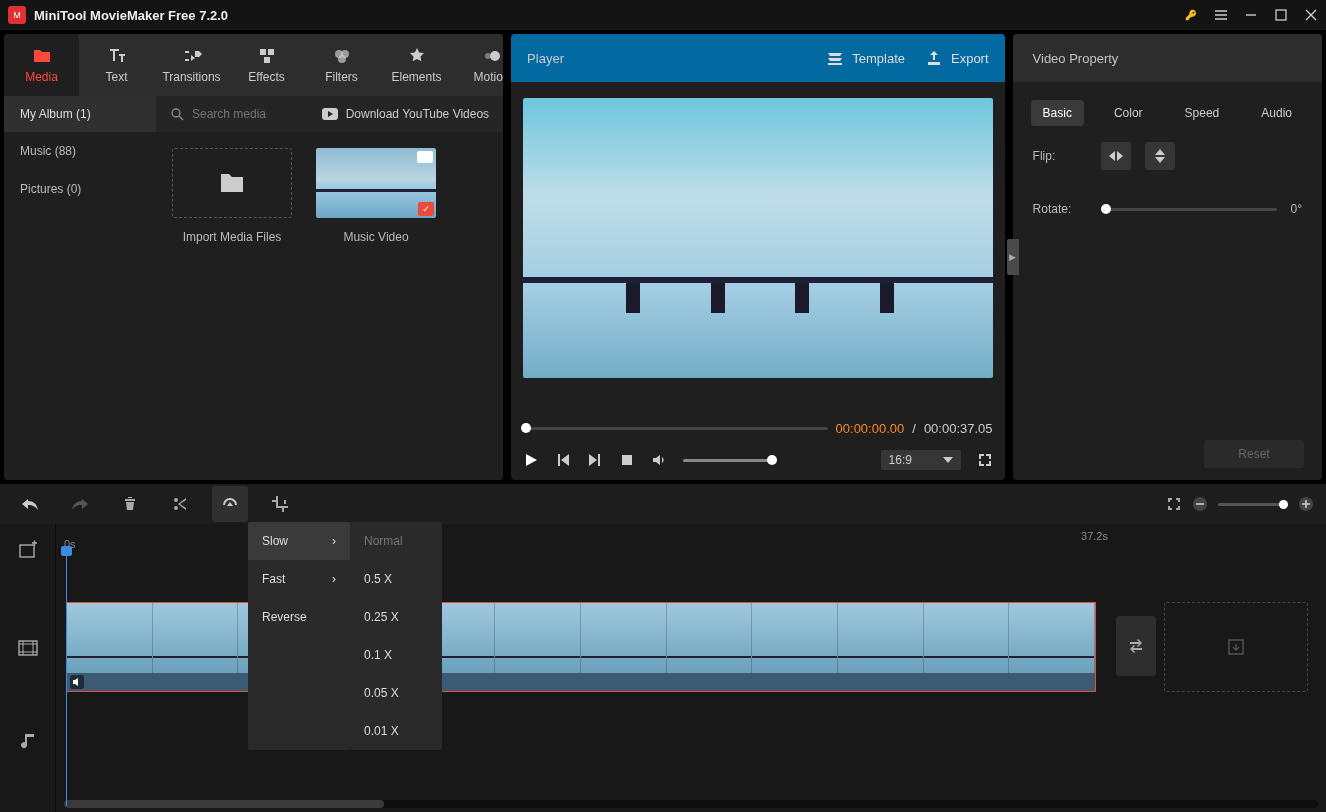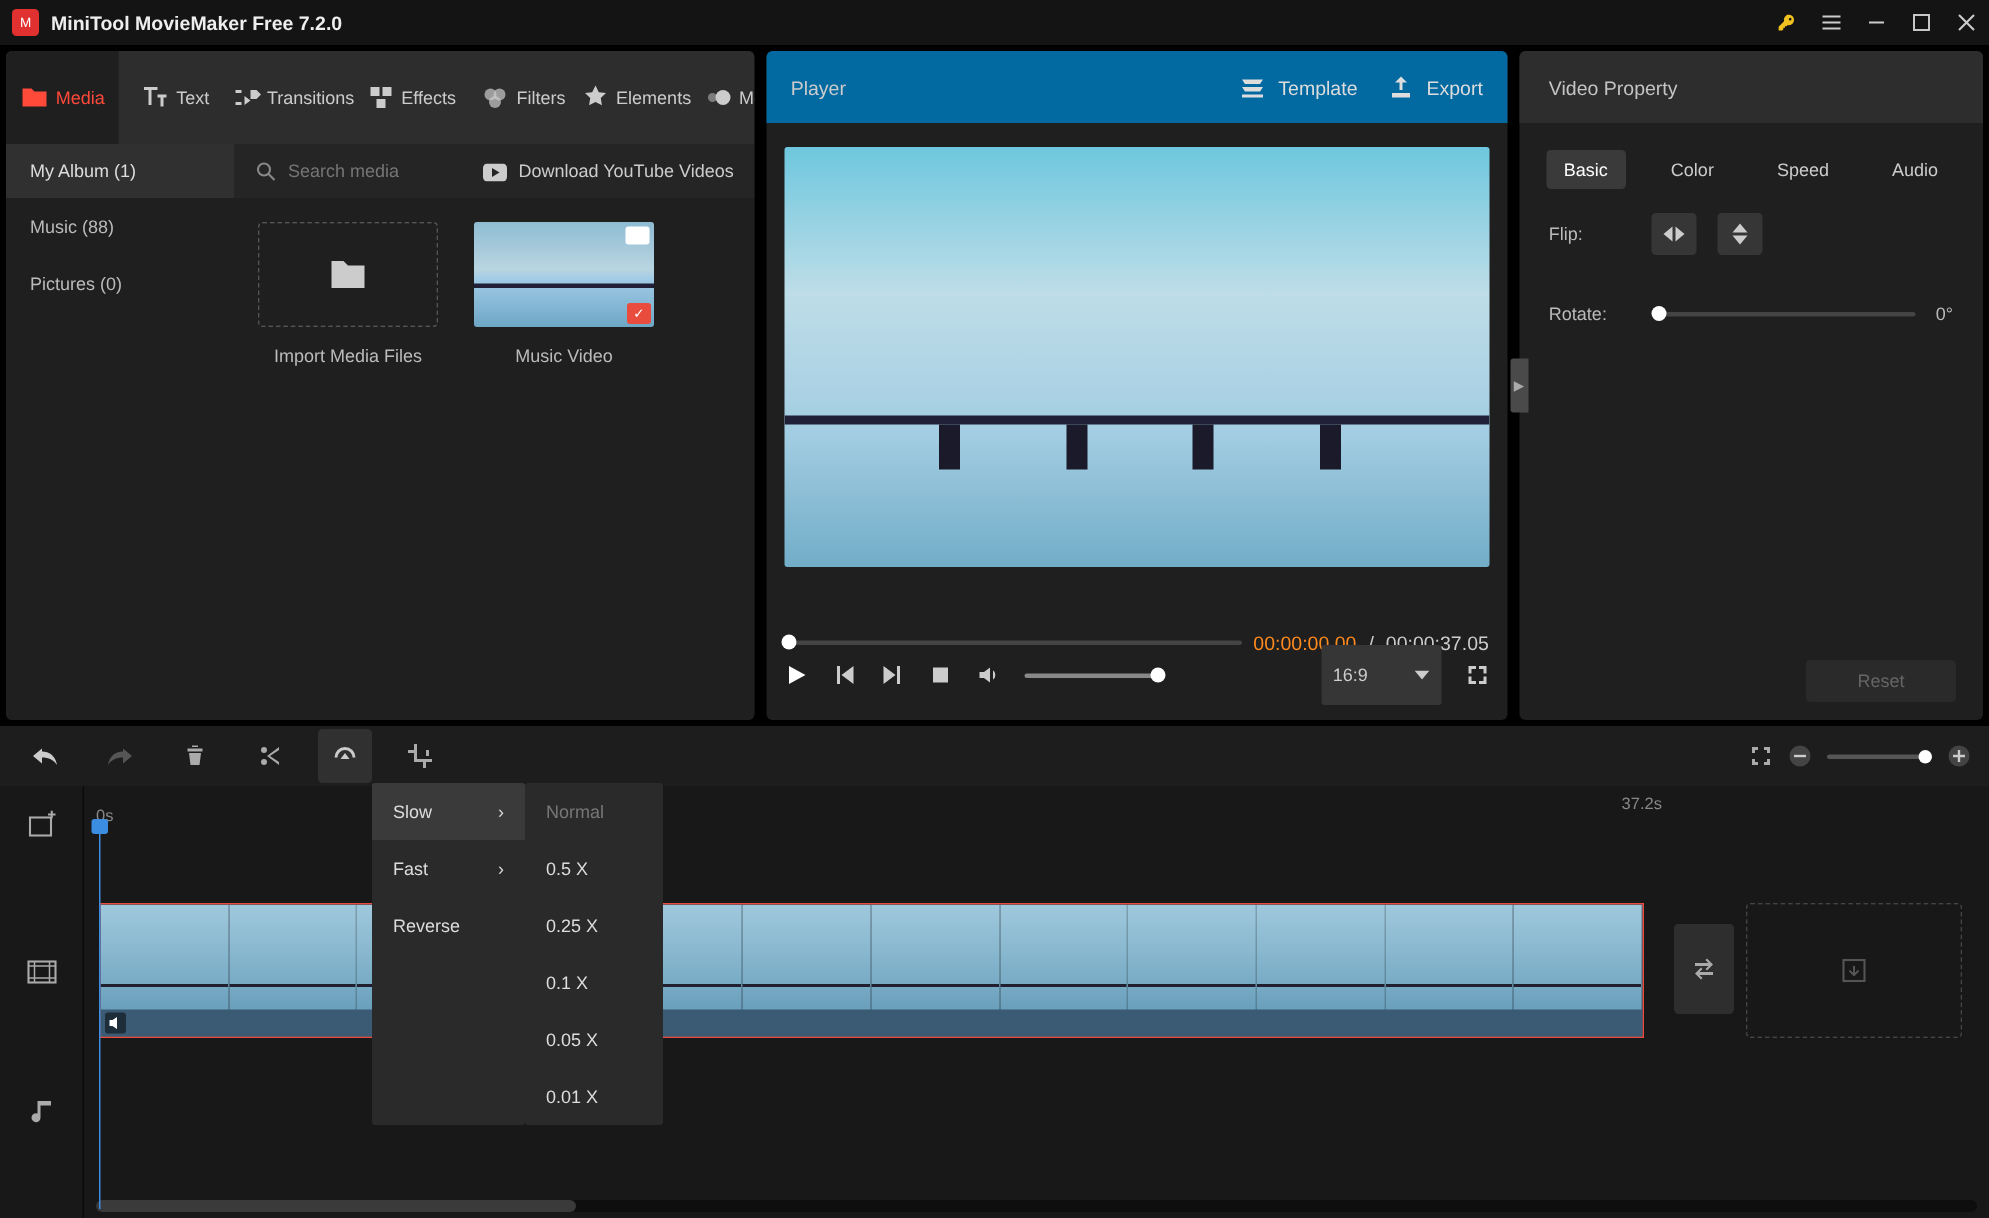--- a/index.html
+++ b/index.html
@@ -7,33 +7,33 @@
 .titlebar{height:30px;background:#141414;display:flex;align-items:center;padding:0 8px;justify-content:space-between}
 .titlebar-left{display:flex;align-items:center;gap:8px}
 .logo{width:18px;height:18px;background:#e03030;border-radius:3px;display:flex;align-items:center;justify-content:center;font-size:9px;color:#fff}
 .title{font-size:13px;font-weight:bold;color:#eee}
 .titlebar-right{display:flex;align-items:center;gap:16px}
 .tb-icon{width:14px;height:14px;display:flex;align-items:center;justify-content:center;cursor:pointer}
 .key-icon{color:#f0c020}
 .content{display:flex;height:450px;gap:8px;padding:4px 4px 0 4px}
 .left-panel{width:530px;background:#1f1f1f;border-radius:4px;display:flex;flex-direction:column;overflow:hidden}
 .tab-strip{height:62px;background:#2d2d2d;display:flex}
-.tab{flex:0 0 75px;display:flex;flex-direction:row;align-items:center;justify-content:center;gap:4px;cursor:pointer;color:#ccc}
+.tab{flex:0 0 75px;display:flex;flex-direction:column;align-items:center;justify-content:center;gap:4px;cursor:pointer;color:#ccc}
 .tab.active{background:#1f1f1f;color:#ff4a3a}
 .tab-icon{width:20px;height:20px}
 .tab-label{font-size:12px}
 .left-body{flex:1;display:flex}
 .sidebar{width:152px;background:#1f1f1f;padding-top:0}
 .sidebar-hdr{height:36px;display:flex;align-items:center;padding:0 16px;background:#303030;font-size:12px;color:#ddd}
 .sidebar-item{height:38px;display:flex;align-items:center;padding:0 16px;font-size:12px;color:#bbb;cursor:pointer}
 .media-area{flex:1;background:#1f1f1f}
 .media-top{height:36px;display:flex;align-items:center;justify-content:space-between;padding:0 14px;background:#252525}
 .search-wrap{display:flex;gap:8px;color:#777}
 .search-input{background:transparent;border:none;color:#999;font-size:12px;outline:none;width:120px}
-.dl-link{display:flex;align-items:flex-end;gap:8px;color:#ccc;font-size:12px;cursor:pointer}
+.dl-link{display:flex;align-items:center;gap:8px;color:#ccc;font-size:12px;cursor:pointer}
 .media-grid{padding:16px;display:flex;gap:24px}
 .media-item{display:flex;flex-direction:column;align-items:center;gap:12px;width:120px}
 .import-box{width:120px;height:70px;border:1px dashed #555;border-radius:3px;display:flex;align-items:center;justify-content:center;cursor:pointer}
 .thumb{width:120px;height:70px;border-radius:2px;position:relative;background:linear-gradient(#8fbcd3 0%,#b9d5e1 45%,#a0cbe6 55%,#6da6c5 100%);overflow:hidden;cursor:pointer}
 .bridge{position:absolute;left:0;right:0;height:3px;top:58%;background:#202038}
 .cam-badge{position:absolute;top:3px;right:3px;width:16px;height:12px;background:#fff;border-radius:2px}
 .check-badge{position:absolute;bottom:2px;right:2px;width:16px;height:14px;background:#e94b3c;border-radius:2px;display:flex;align-items:center;justify-content:center;color:#fff;font-size:9px}
 .media-label{font-size:12px;color:#bbb}
 .center-panel{width:524px;background:#1f1f1f;border-radius:4px;position:relative}
 .center-head{height:48px;display:flex;align-items:center;justify-content:space-between;padding:0 16px;background:#0369a1;border-radius:4px 4px 0 0}
@@ -46,21 +46,21 @@
 .player-bar{position:absolute;left:12px;right:12px;bottom:44px;display:flex;align-items:center;gap:8px}
 .scrub{flex:1;height:3px;background:#444;position:relative;border-radius:2px}
 .scrub-dot{width:10px;height:10px;background:#fff;border-radius:50%;position:absolute;left:-2px;top:-4px}
 .time-cur{color:#ff8a1e;font-size:13px}
 .time-sep{color:#ccc}
 .time-dur{color:#ccc;font-size:13px}
 .controls{position:absolute;left:12px;right:12px;bottom:10px;display:flex;align-items:center;gap:16px}
 .ctrl-icon{width:16px;height:16px;cursor:pointer}
 .vol-bar{width:90px;height:3px;background:#888;border-radius:2px;position:relative}
 .vol-dot{width:10px;height:10px;background:#fff;border-radius:50%;position:absolute;right:-4px;top:-4px}
-.aspect{margin-left:auto;width:80px;height:40px;background:#363636;display:flex;align-items:center;justify-content:space-between;padding:0 8px;font-size:12px;color:#ccc;border-radius:2px;cursor:pointer}
+.aspect{margin-left:auto;width:80px;height:20px;background:#363636;display:flex;align-items:center;justify-content:space-between;padding:0 8px;font-size:12px;color:#ccc;border-radius:2px;cursor:pointer}
 .right-panel{flex:1;background:#1f1f1f;border-radius:4px;position:relative;display:flex;flex-direction:column}
 .rp-head{height:48px;display:flex;align-items:center;padding:0 20px;background:#2d2d2d;border-radius:4px 4px 0 0;font-size:13px}
 .rp-tabs{display:flex;gap:18px;padding:18px 18px 0 18px;font-size:12px}
 .rp-tab{padding:6px 12px;border-radius:3px;cursor:pointer;color:#ccc}
 .rp-tab.active{background:#3a3a3a;color:#fff}
 .rp-row{display:flex;align-items:center;padding:16px 20px;gap:14px;font-size:12px;color:#bbb}
 .rp-label{width:54px}
 .flip-btn{width:30px;height:28px;background:#363636;border-radius:3px;display:flex;align-items:center;justify-content:center;cursor:pointer}
 .rot-slider{flex:1;height:3px;background:#444;border-radius:2px;position:relative}
 .rot-dot{width:10px;height:10px;background:#fff;border-radius:50%;position:absolute;left:0;top:-4px}

